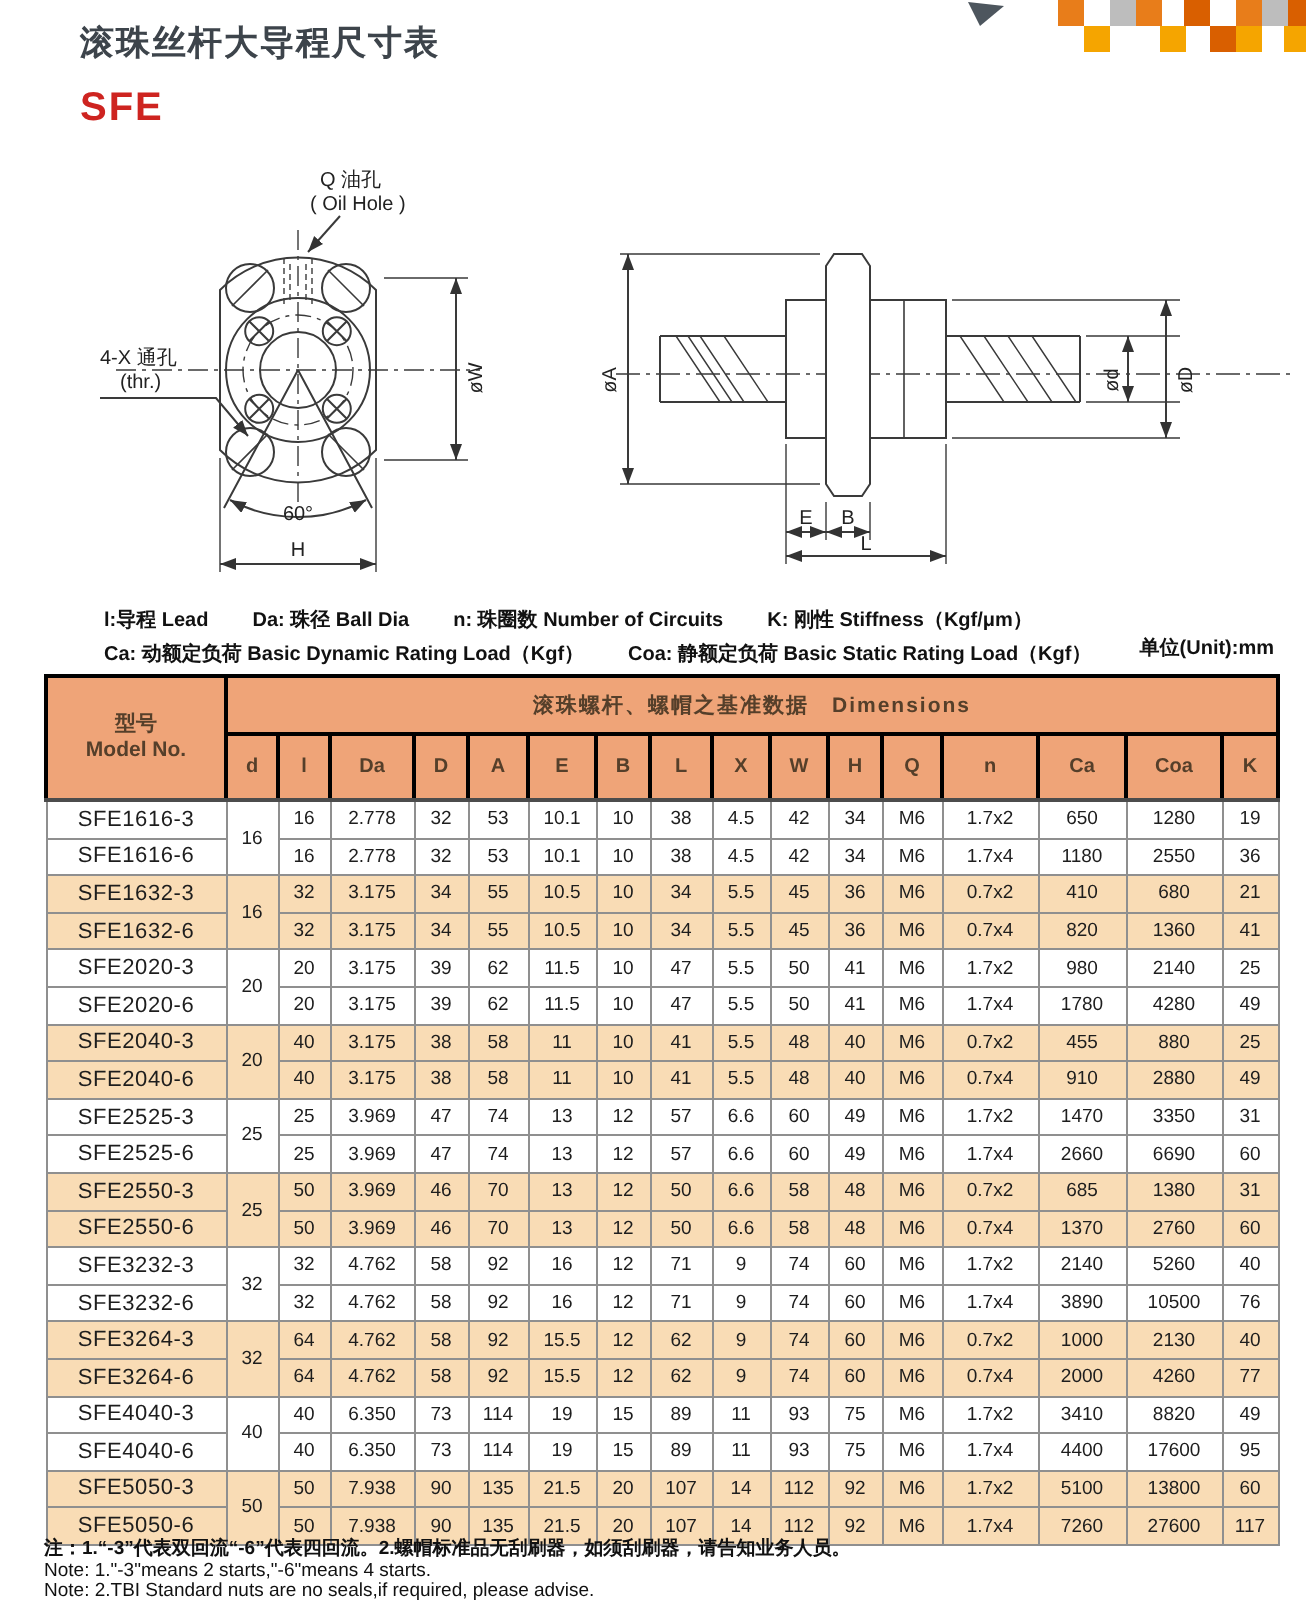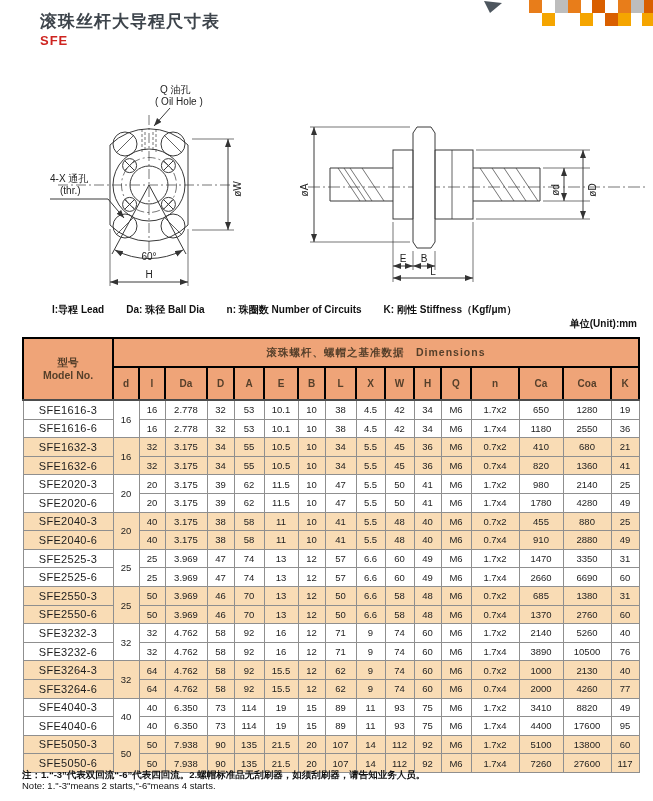--- a/index.html
+++ b/index.html
@@ -1,20 +1,20 @@
 <!DOCTYPE html>
 <html><head>
 <meta charset="utf-8">
 <style>
   html,body{margin:0;padding:0;background:#fff;}
   .page{position:relative;width:653px;height:801px;background:#fff;overflow:hidden;
         font-family:"Liberation Sans",sans-serif;color:#222;}
   
   .title{position:absolute;left:40px;top:10px;font-size:17px;font-weight:bold;color:#3d444b;letter-spacing:1px;}
-  .series{position:absolute;left:40px;top:33px;font-size:13px;font-weight:bold;color:#ce2420;letter-spacing:1px;}
+  .series{position:absolute;left:40px;top:43px;font-size:20px;font-weight:bold;color:#ce2420;letter-spacing:1px;}
   .logo{position:absolute;right:0;top:0;width:141px;height:27px;}
   .logo .sq{position:absolute;width:13px;height:13px;}
   .logo-arrow{position:absolute;left:483px;top:0;}
   
   .diagrams{position:absolute;left:0;top:82px;width:653px;height:218px;}
   .dwg{position:absolute;top:0;}
   .dwg text{font-family:"Liberation Sans",sans-serif;font-size:10px;fill:#222;}
   
   .legend{position:absolute;left:40px;top:303px;width:600px;font-size:10px;font-weight:bold;color:#111;}
   .legend-row{display:flex;gap:22px;margin-bottom:3px;white-space:nowrap;padding-left:12px;}
@@ -168,20 +168,24 @@
       <text x="133" y="193" text-anchor="middle">L</text>
     </svg>
   </div>
 
   <div class="legend">
     <div class="legend-row">
       <span>l:导程 Lead</span>
       <span>Da: 珠径 Ball Dia</span>
       <span>n: 珠圈数 Number of Circuits</span>
       <span>K: 刚性 Stiffness（Kgf/μm）</span>
+    </div>
+    <div class="legend-row">
+      <span>Ca: 动额定负荷 Basic Dynamic Rating Load（Kgf）</span>
+      <span>Coa: 静额定负荷 Basic Static Rating Load（Kgf）</span>
     </div>
   </div>
   <div class="unit">单位(Unit):mm</div>
 
   <div class="tbl-wrap">
     <table>
       <colgroup>
         <col style="width:90px">
           <col style="width:26px">
           <col style="width:26px">
@@ -598,15 +602,16 @@
             <td>27600</td>
             <td>117</td>
           </tr>
         </tbody>
     </table>
   </div>
 
   <div class="notes">
     <div class="cn">注：1.“-3”代表双回流“-6”代表四回流。2.螺帽标准品无刮刷器，如须刮刷器，请告知业务人员。</div>
     <div>Note: 1."-3"means 2 starts,"-6"means 4 starts.</div>
+    <div>Note: 2.TBI Standard nuts are no seals,if required, please advise.</div>
   </div>
 
 </div>
 
 </body></html>

